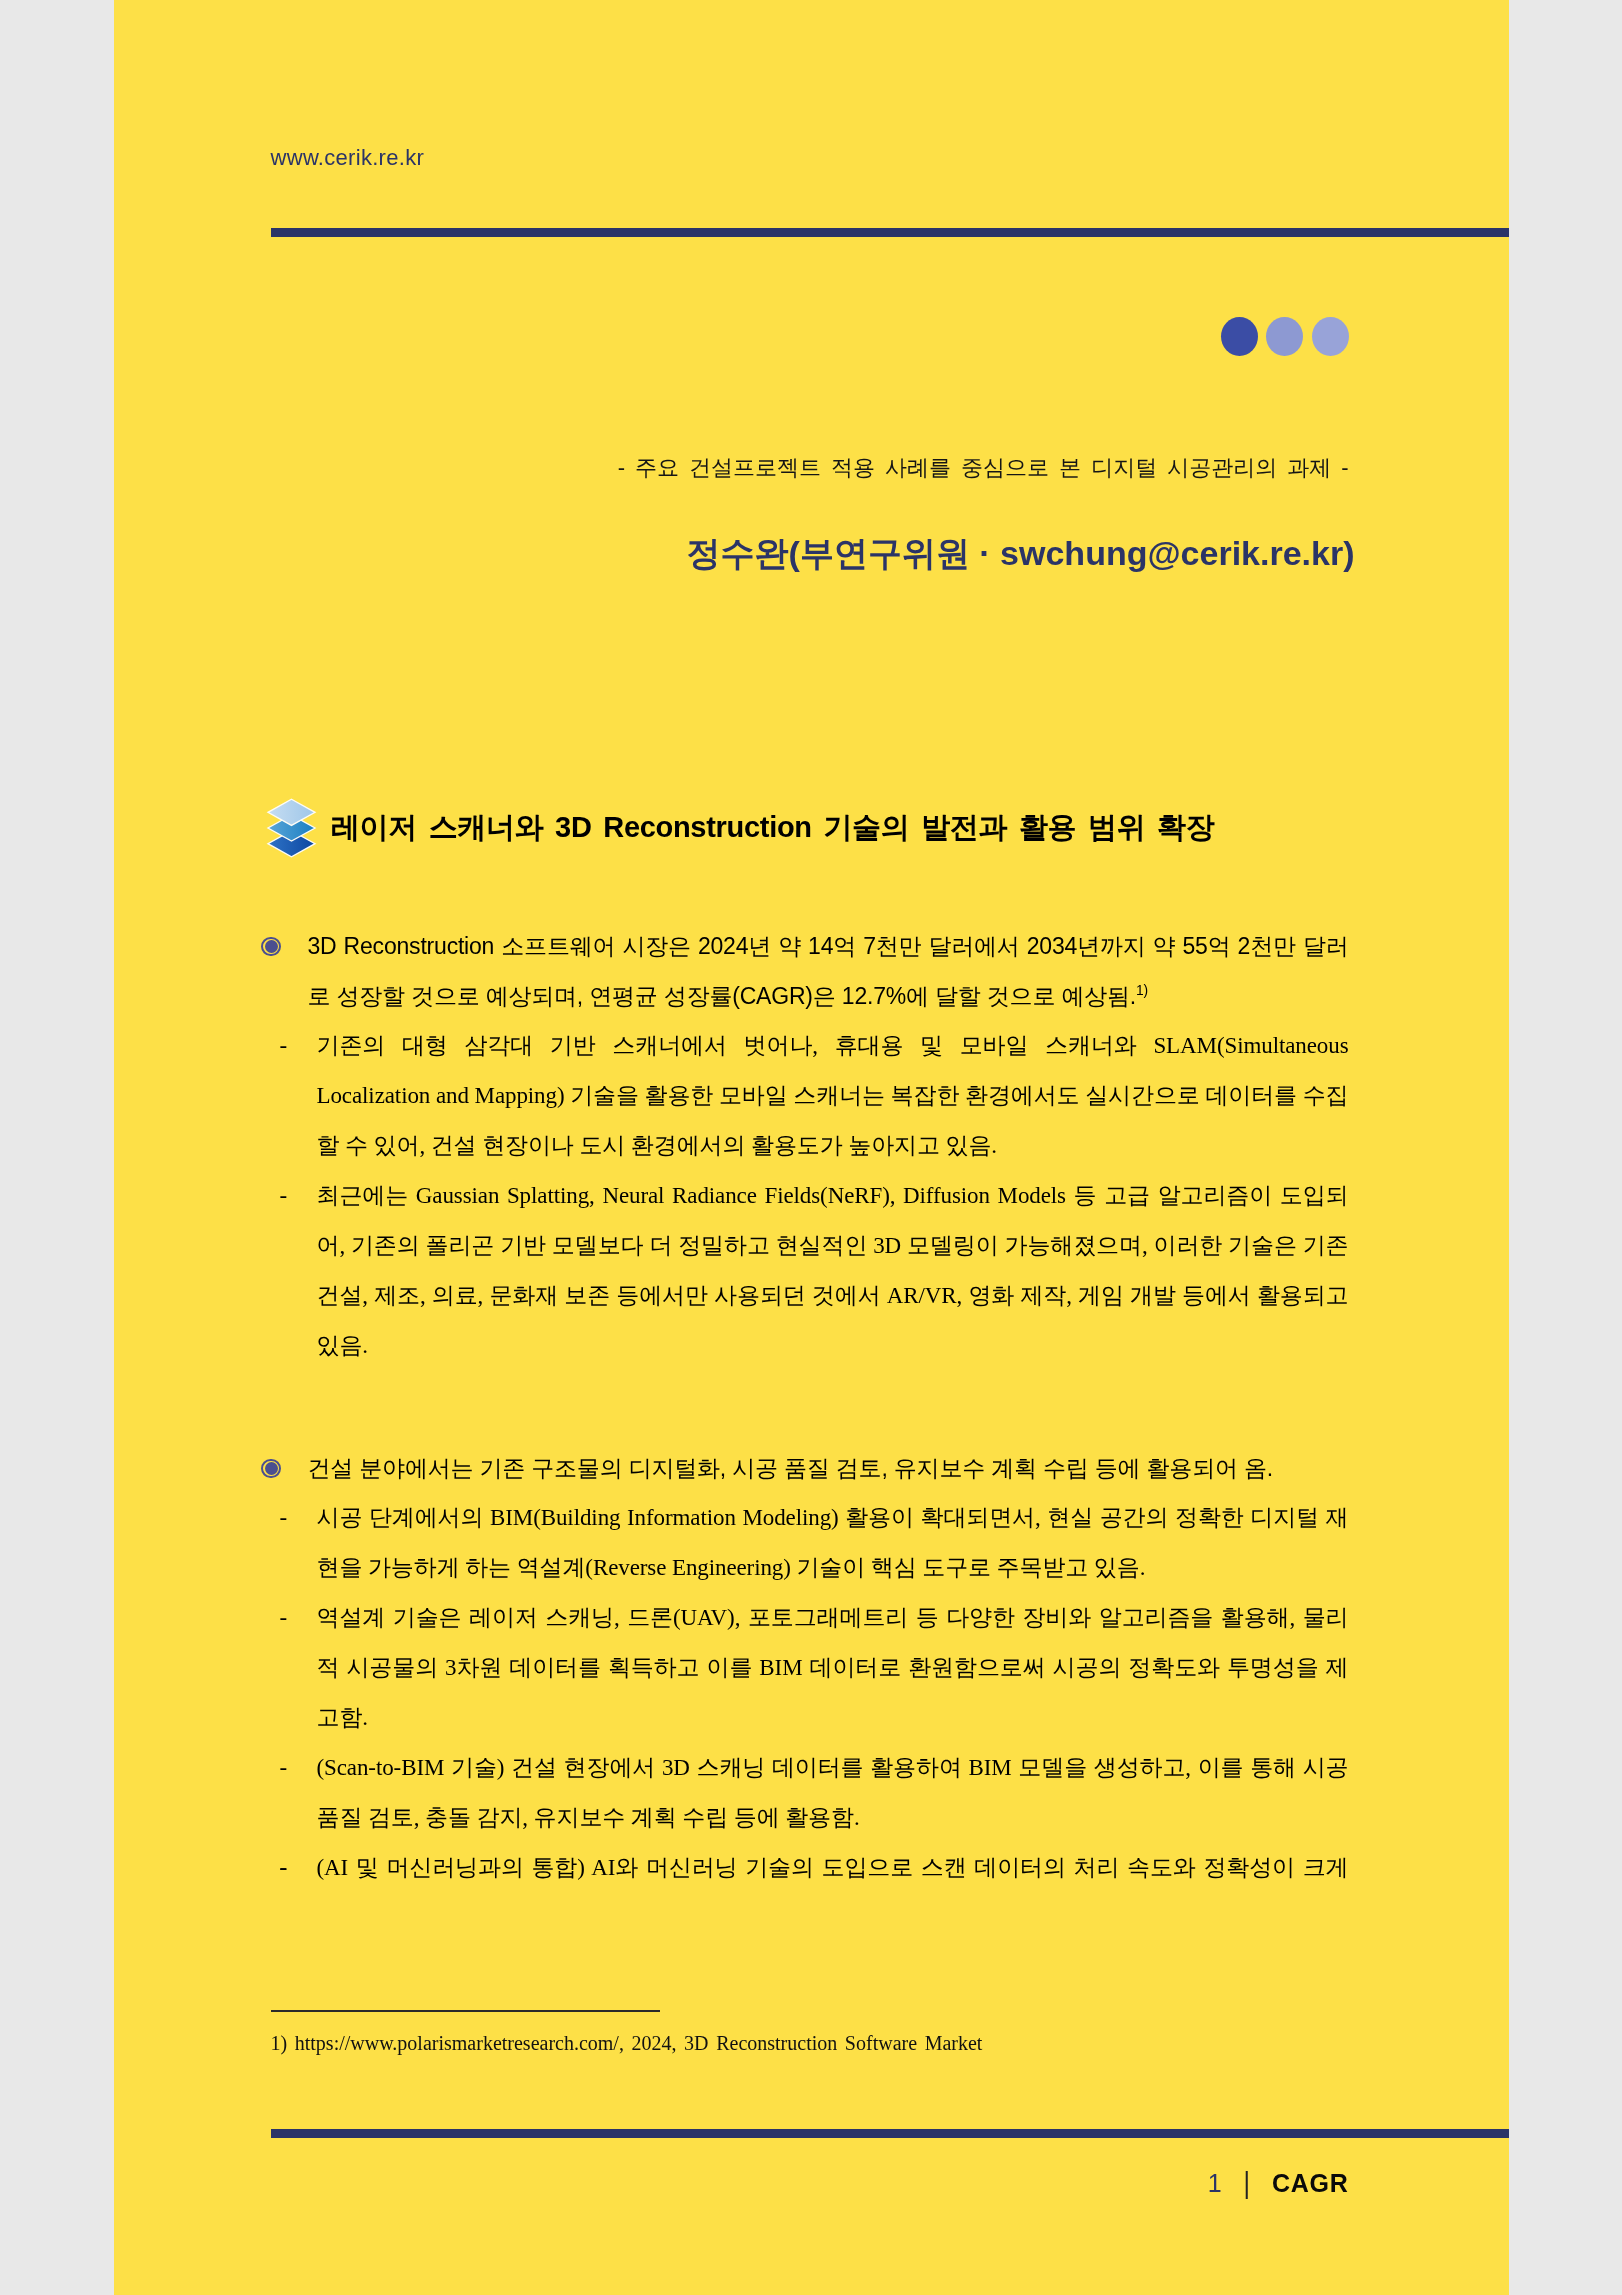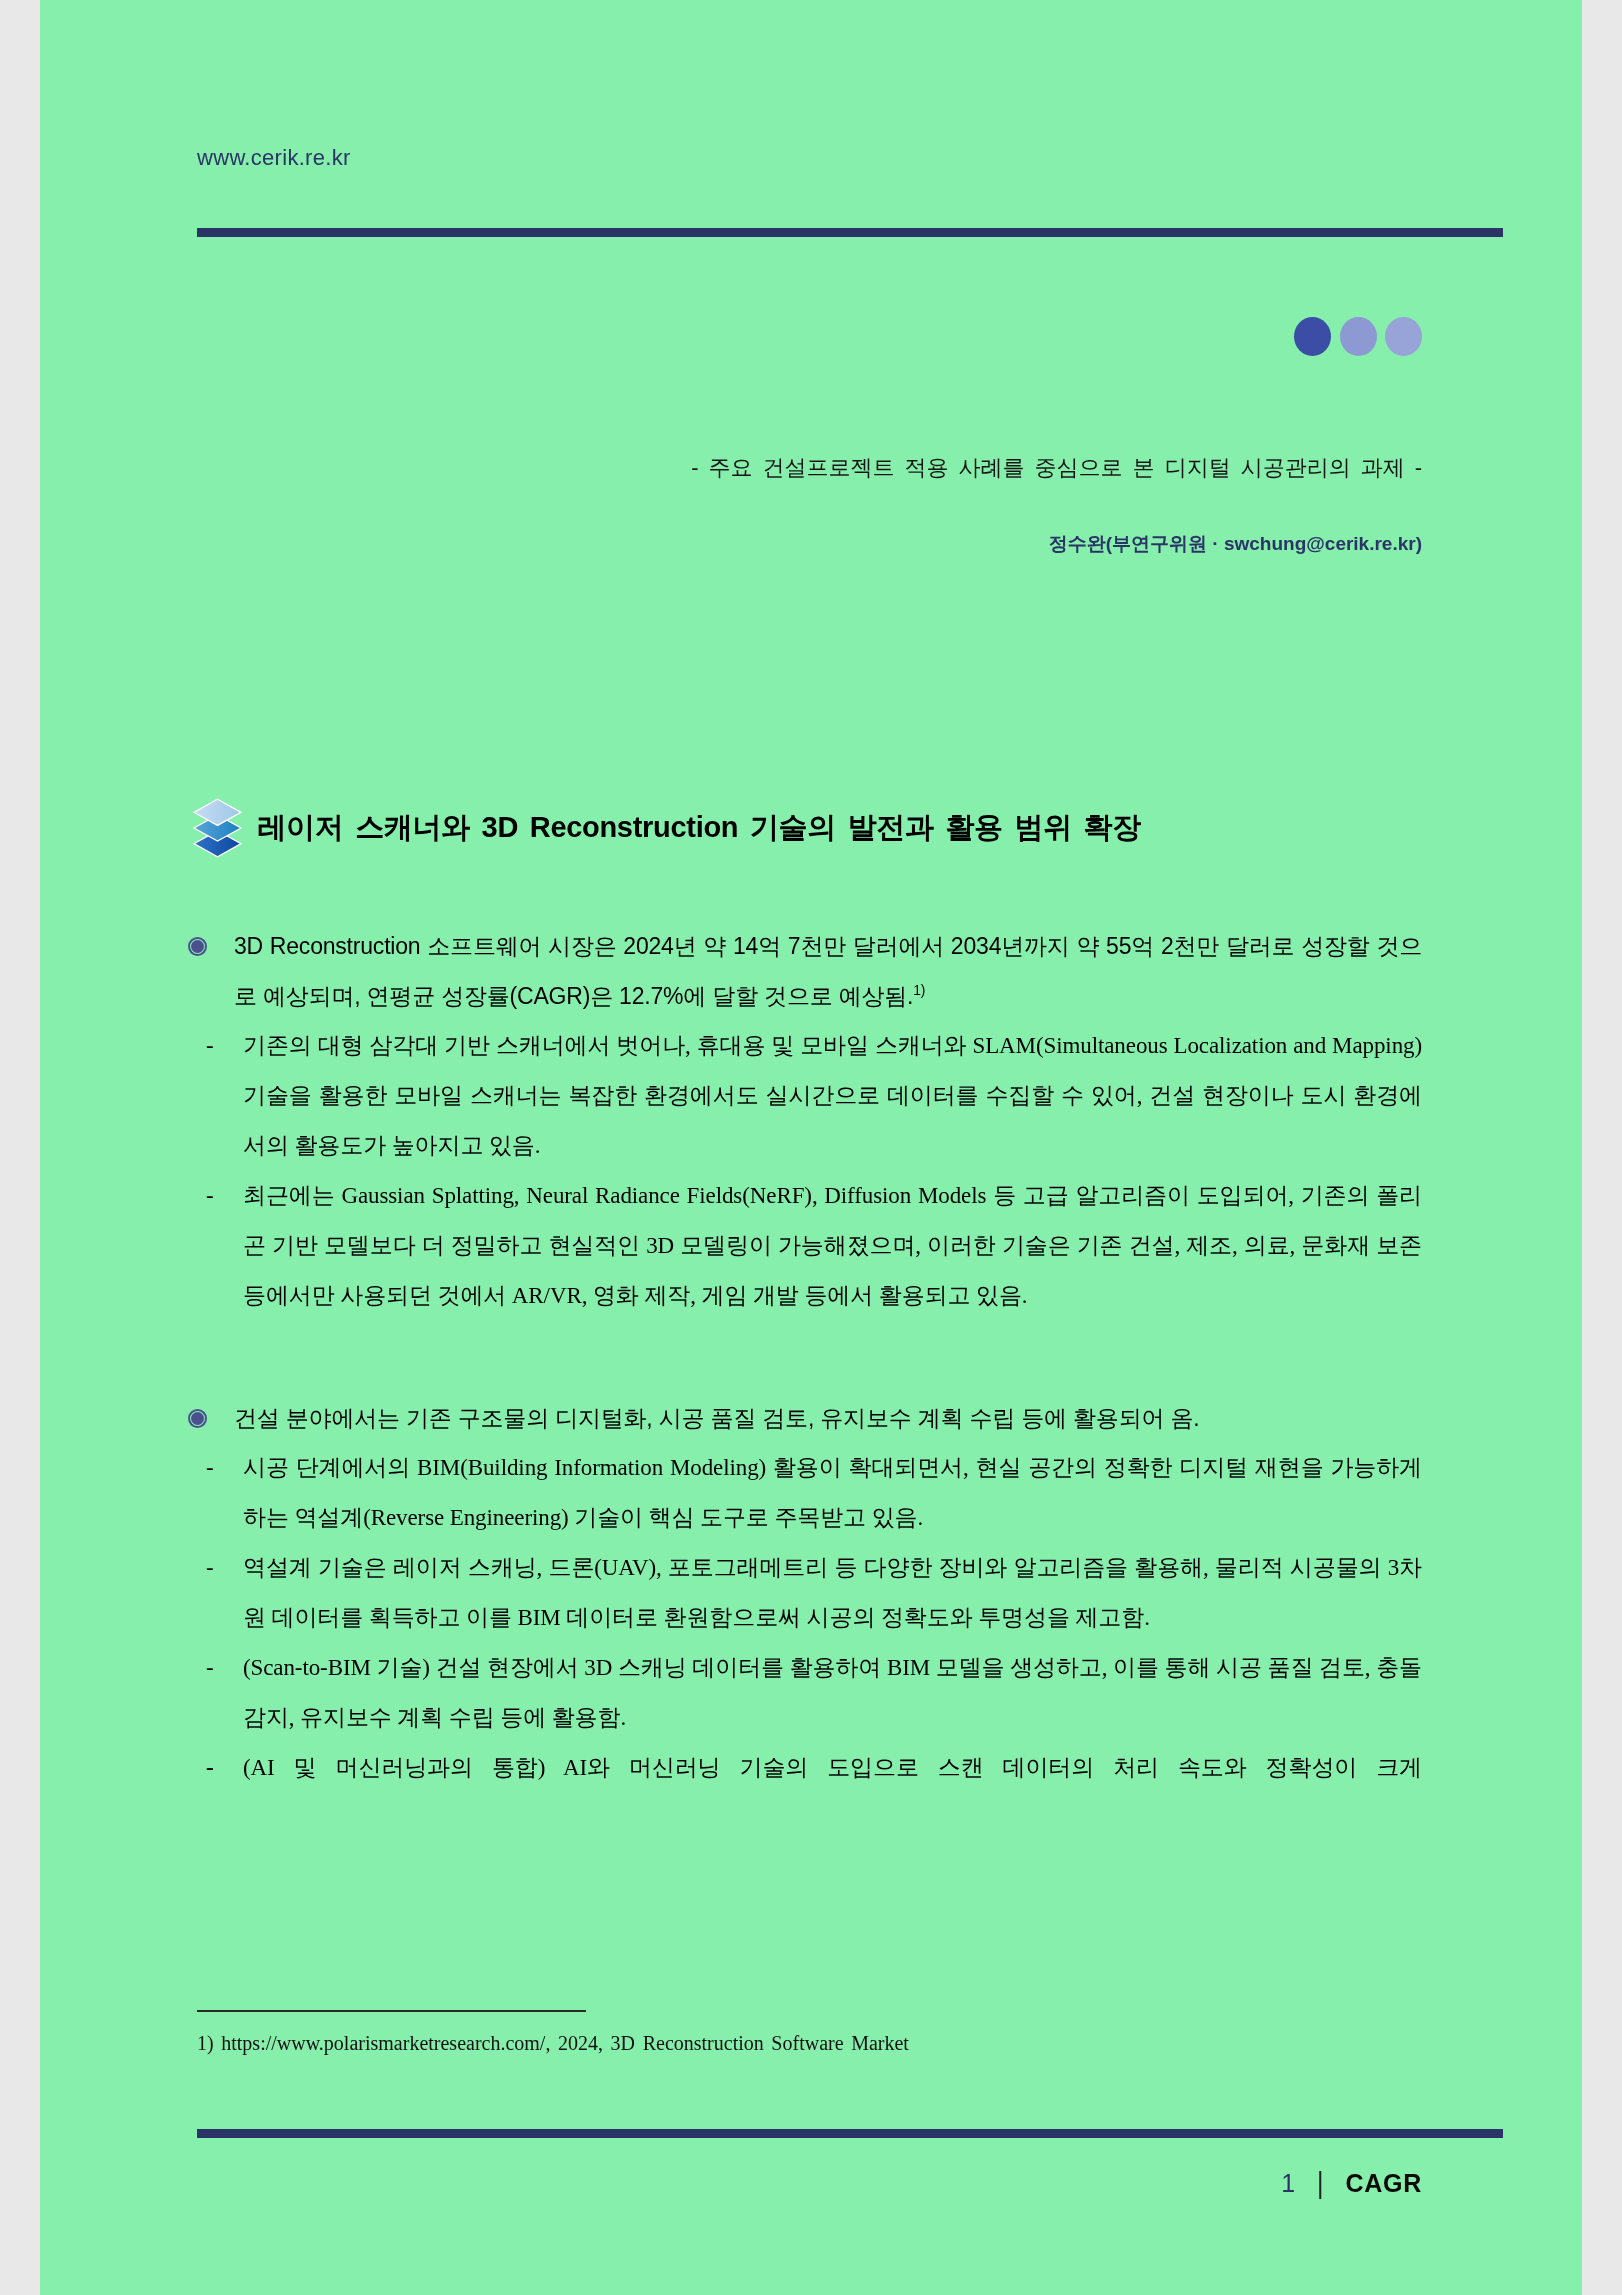--- a/index.html
+++ b/index.html
@@ -1,20 +1,20 @@
 <!DOCTYPE html>
 <html style="font-size:10.5px"><head>
 <meta charset="utf-8">
 <style>
   html,body { margin:0; padding:0; background:#e8e8e8; }
   .page {
     position:relative;
-    width:1542px; height:2295px;
+    width:1395px; height:2295px;
     margin:0 auto;
-    background:#86efac;
+    background:#fde047;
     overflow:hidden;
     font-family:"Liberation Sans", sans-serif;
     color:#000;
   }
 
   
   .site-url{
     position:absolute; left:157px; top:145px;
     font-size:22px; letter-spacing:0.3px;
     color:#2b3467;
@@ -37,22 +37,22 @@
     position:absolute; right:160px; top:366px; margin:0;
     font-size:38px; font-weight:700; letter-spacing:0.7px; word-spacing:6.5px;
     color:#2b3467; white-space:nowrap;
   }
   .subtitle{
     position:absolute; right:160px; top:453px;
     font-size:22px; font-weight:400; word-spacing:3.9px;
     color:#151515; white-space:nowrap;margin-left:34px;
   }
   .author{
-    position:absolute; right:160px; top:531px;
-    font-size:19px; font-weight:700;
+    position:absolute; right:154px; top:531px;
+    font-size:34px; font-weight:700;
     color:#2b3467; white-space:nowrap;
   }
 
   
   .section-heading{
     position:absolute; left:152px; top:794px; right:160px;
     display:flex; align-items:center; gap:14.4px;
   }
   .layers-icon{ flex:0 0 auto; width:51px; height:68px; }
   .section-title{

